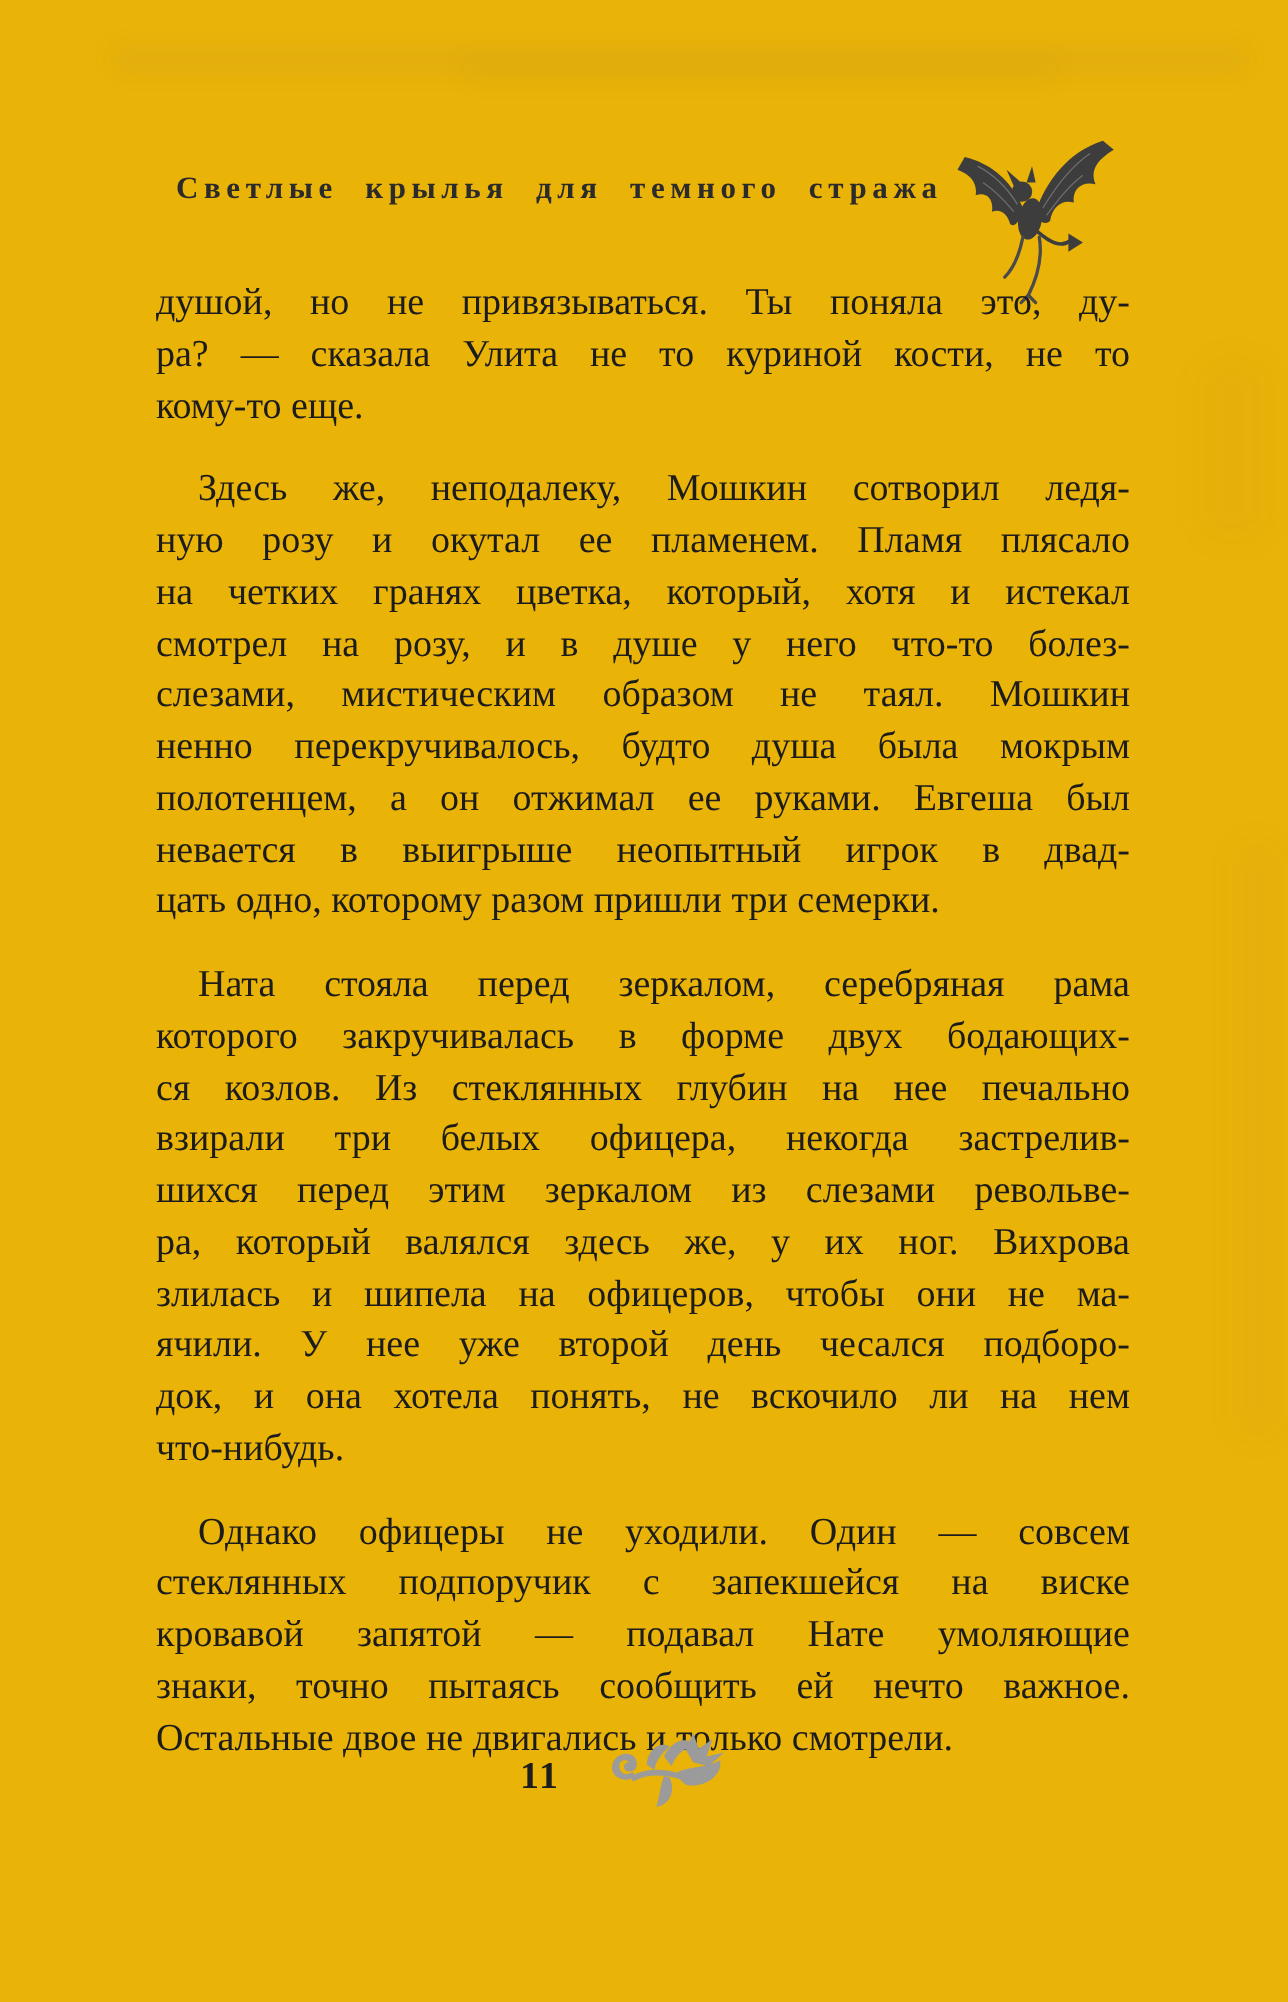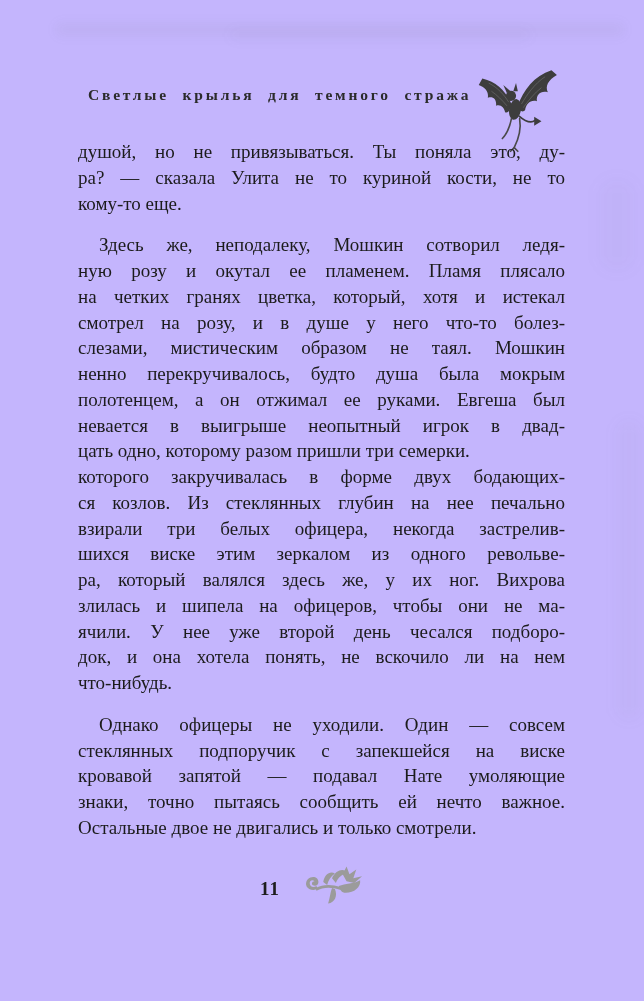--- a/index.html
+++ b/index.html
@@ -1,20 +1,20 @@
 <!DOCTYPE html>
 <html><head>
 <meta charset="utf-8">
 <style>
   html, body { margin: 0; padding: 0; background: #e8e8e8; }
   .page {
     position: relative;
     width: 644px;
     height: 1001px;
-    background: #c4b5fd;
+    background: #eab308;
     font-family: "Liberation Serif", serif;
     overflow: hidden;
     margin: 0 auto;
   }
   
   .artifact { position: absolute; pointer-events: none; }
   .artifact.top-streak {
     left: 55px; top: 22px; width: 570px; height: 15px;
     background: rgba(110,110,110,0.055); filter: blur(5px); border-radius: 8px;
   }
@@ -137,24 +137,25 @@
         <div class="line">ную розу и окутал ее пламенем. Пламя плясало</div>
         <div class="line">на четких гранях цветка, который, хотя и истекал</div>
         <div class="line">смотрел на розу, и в душе у него что-то болез-</div>
         <div class="line">слезами, мистическим образом не таял. Мошкин</div>
         <div class="line">ненно перекручивалось, будто душа была мокрым</div>
         <div class="line">полотенцем, а он отжимал ее руками. Евгеша был</div>
         <div class="line">невается в выигрыше неопытный игрок в двад-</div>
         <div class="line last">цать одно, которому разом пришли три семерки.</div>
       </div>
       <div class="para">
+        <div class="line indent">Ната стояла перед зеркалом, серебряная рама</div>
         <div class="line">которого закручивалась в форме двух бодающих-</div>
         <div class="line">ся козлов. Из стеклянных глубин на нее печально</div>
         <div class="line">взирали три белых офицера, некогда застрелив-</div>
-        <div class="line">шихся виске этим зеркалом из одного револьве-</div>
+        <div class="line">шихся перед этим зеркалом из слезами револьве-</div>
         <div class="line">ра, который валялся здесь же, у их ног. Вихрова</div>
         <div class="line">злилась и шипела на офицеров, чтобы они не ма-</div>
         <div class="line">ячили. У нее уже второй день чесался подборо-</div>
         <div class="line">док, и она хотела понять, не вскочило ли на нем</div>
         <div class="line last">что-нибудь.</div>
       </div>
       <div class="para">
         <div class="line indent">Однако офицеры не уходили. Один — совсем</div>
         <div class="line">стеклянных подпоручик с запекшейся на виске</div>
         <div class="line">кровавой запятой — подавал Нате умоляющие</div>

